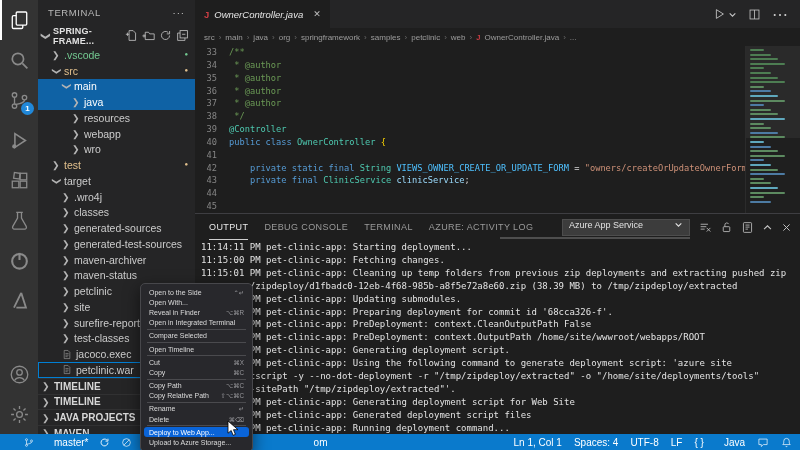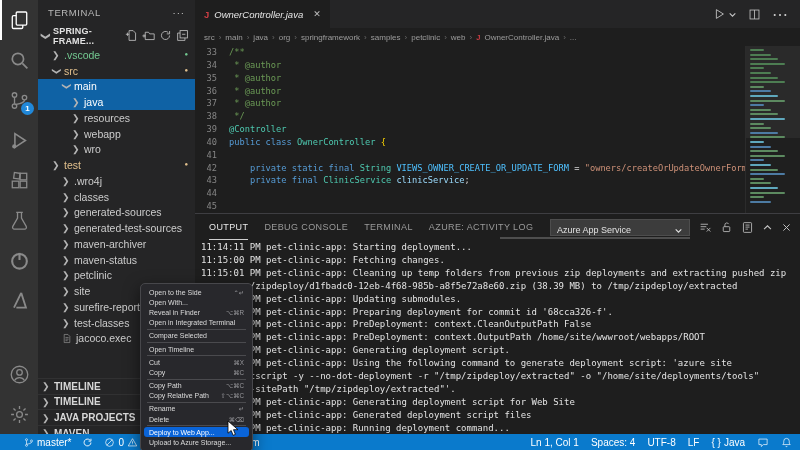--- a/index.html
+++ b/index.html
@@ -59,31 +59,31 @@
   .mm-slider{position:absolute;top:0;left:0;right:0;height:92px;background:rgba(255,255,255,.05)}
   .mm-line{position:absolute;height:2px;border-radius:1px}
 
   
   .panel{position:absolute;left:195px;top:213px;right:0;height:221px;background:#1e1e1e;border-top:1px solid #3e3e42}
   .panel-header{height:26px;display:flex;align-items:center;padding:0 8px 0 14px;gap:16px;position:relative}
   .panel-tab{font-size:9px;letter-spacing:.4px;color:#9a9a9a;display:flex;align-items:center;gap:5px;height:26px;cursor:pointer}
   .panel-tab.active{color:#e9e9e9;box-shadow:inset 0 -1px 0 #cfcfcf}
   .ptab-badge{background:#4d4d4d;color:#fff;border-radius:8px;min-width:13px;height:13px;font-size:8px;line-height:13px;text-align:center}
   .panel-right{margin-left:auto;display:flex;align-items:center;gap:9px}
-  .channel-select{width:140px;height:17px;background:#3c3c3c;border:1px solid #4d4d4d;color:#e2e2e2;font-size:9px;display:flex;align-items:flex-end;justify-content:space-between;padding:0 6px;cursor:pointer}
+  .channel-select{width:128px;height:17px;background:#3c3c3c;border:1px solid #4d4d4d;color:#e2e2e2;font-size:9px;display:flex;align-items:flex-start;justify-content:space-between;padding:0 6px;cursor:pointer}
   .panel-icons{display:flex;gap:8px;color:#c5c5c5;align-items:center}
   .panel-icons .ic{cursor:pointer}
   .scroll-strip{position:absolute;top:23px;left:305px;width:190px;height:2px;background:#4e4e4e}
   .log{position:absolute;top:27px;left:0;right:5px;bottom:0;font-family:"DejaVu Sans Mono",monospace;font-size:9px;line-height:12.9px;color:#e3e3e3;padding-left:6px;white-space:pre;overflow:hidden;cursor:text}
 
   
   .status-bar{position:absolute;left:0;right:0;top:434px;height:16px;background:#0a7acc;color:#fff;display:flex;align-items:center;font-size:10px;z-index:20;padding:0 8px 0 24px}
   .status-left{display:flex;align-items:center;gap:11px}
   .status-right{margin-left:auto;display:flex;align-items:center;gap:12px}
-  .status-item{display:flex;align-items:center;gap:3px;cursor:pointer;white-space:nowrap}
+  .status-item{display:flex;align-items:center;gap:20px;cursor:pointer;white-space:nowrap}
   .status-item[data-name="status-fragment"]{margin-left:66px}
 
   
   .context-menu{position:absolute;left:140px;top:283px;width:113px;background:#28282c;border:1px solid #47474b;border-radius:5px;box-shadow:0 5px 16px rgba(0,0,0,.55);z-index:60;padding:3px 0;font-size:7px;color:#dcdcdc}
   .menu-item{height:10.2px;display:flex;align-items:center;padding:0 8px;cursor:pointer;white-space:nowrap}
   .menu-item .sc{margin-left:auto;color:#98989c;font-size:6.3px;padding-left:6px}
   .menu-item.active{background:#0a64d8;color:#fff;border-radius:3px;margin:0 3px;padding:0 5px}
   .menu-sep{height:1px;background:#4a4a4e;margin:1px 6px}
 
   .cursor{position:absolute;left:227px;top:420px;z-index:100;pointer-events:none}
@@ -244,20 +244,24 @@
         </div>
         <div class="tree-row" data-name="tree-item-wro" style="padding-left: 34px;">
           <span class="chev" data-name="chevron-right-icon">❯</span>
           <span class="lbl" data-name="tree-item-label">wro</span>
         </div>
         <div class="tree-row" data-name="tree-item-test" style="padding-left: 14px;">
           <span class="chev" data-name="chevron-right-icon">❯</span>
           <span class="lbl yellow" data-name="tree-item-label">test</span>
           <span class="gitdot yellow" data-name="git-modified-dot-icon">●</span>
         </div>
+        <div class="tree-row" data-name="tree-item-target" style="padding-left: 14px;">
+          <span class="chev open" data-name="chevron-down-icon">❯</span>
+          <span class="lbl" data-name="tree-item-label">target</span>
+        </div>
         <div class="tree-row" data-name="tree-item-.wro4j" style="padding-left: 24px;">
           <span class="chev" data-name="chevron-right-icon">❯</span>
           <span class="lbl" data-name="tree-item-label">.wro4j</span>
         </div>
         <div class="tree-row" data-name="tree-item-classes" style="padding-left: 24px;">
           <span class="chev" data-name="chevron-right-icon">❯</span>
           <span class="lbl" data-name="tree-item-label">classes</span>
         </div>
         <div class="tree-row" data-name="tree-item-generated-sources" style="padding-left: 24px;">
           <span class="chev" data-name="chevron-right-icon">❯</span>
@@ -292,20 +296,29 @@
           <span class="lbl" data-name="tree-item-label">test-classes</span>
         </div>
         <div class="tree-row" data-name="tree-item-jacoco.exec" style="padding-left: 24px;">
           <span class="ic file-ic" data-name="file-icon">
             <svg width="10" height="11" viewBox="0 0 16 16" fill="none" stroke="currentColor">
               <path d="M3.5 1.5h6l3 3v10h-9z"></path>
               <path d="M5.5 6.5h5M5.5 9h5M5.5 11.5h3.5"></path>
             </svg>
           </span>
           <span class="lbl" data-name="tree-item-label">jacoco.exec</span>
+        </div>
+        <div class="tree-row focused" data-name="tree-item-petclinic.war" style="padding-left: 24px;">
+          <span class="ic file-ic" data-name="file-icon">
+            <svg width="10" height="11" viewBox="0 0 16 16" fill="none" stroke="currentColor">
+              <path d="M3.5 1.5h6l3 3v10h-9z"></path>
+              <path d="M5.5 6.5h5M5.5 9h5M5.5 11.5h3.5"></path>
+            </svg>
+          </span>
+          <span class="lbl" data-name="tree-item-label">petclinic.war</span>
         </div>
       </div>
     <div class="bottom-sections" data-name="sidebar-bottom-sections">
         <div class="bs-row" data-name="section-outline">
           <span class="chev" data-name="chevron-right-icon">❯</span>
           <span data-name="section-label">TIMELINE</span>
         </div>
         <div class="bs-row" data-name="section-timeline">
           <span class="chev" data-name="chevron-right-icon">❯</span>
           <span data-name="section-label">TIMELINE</span>

